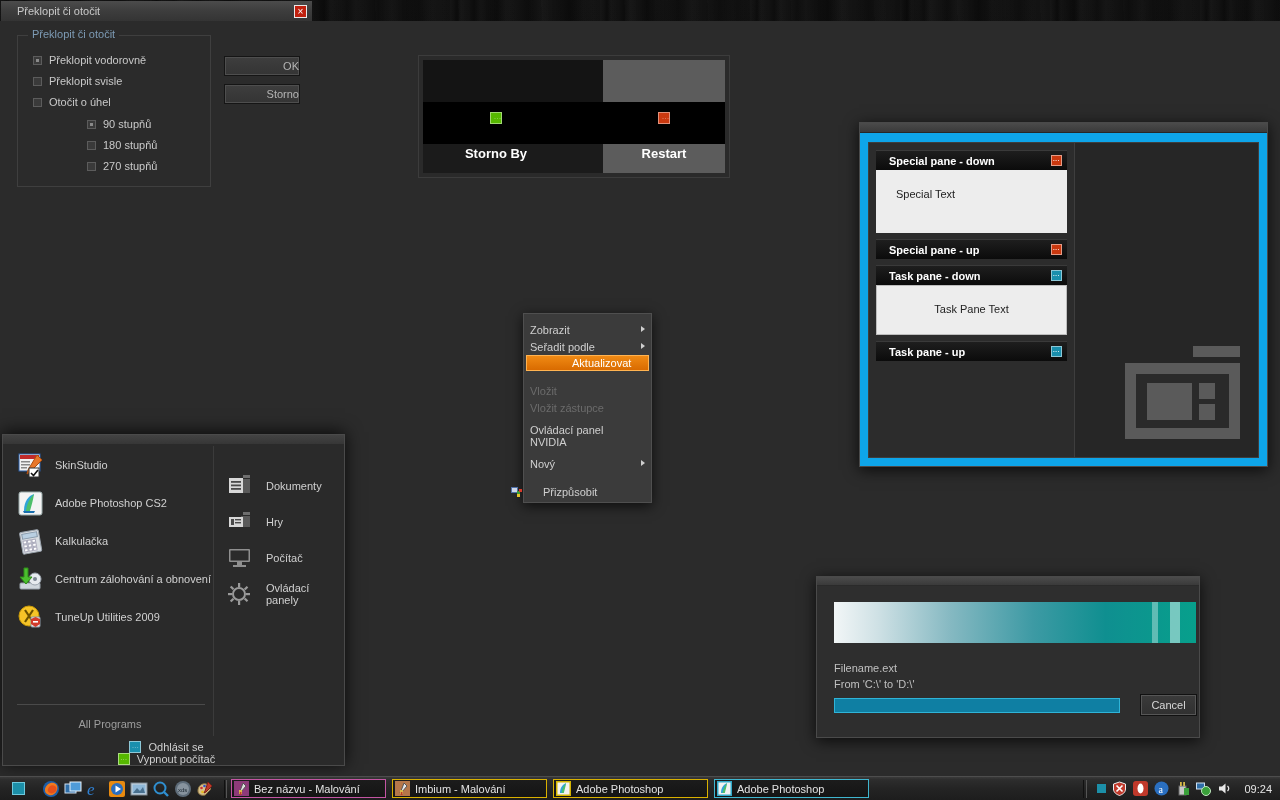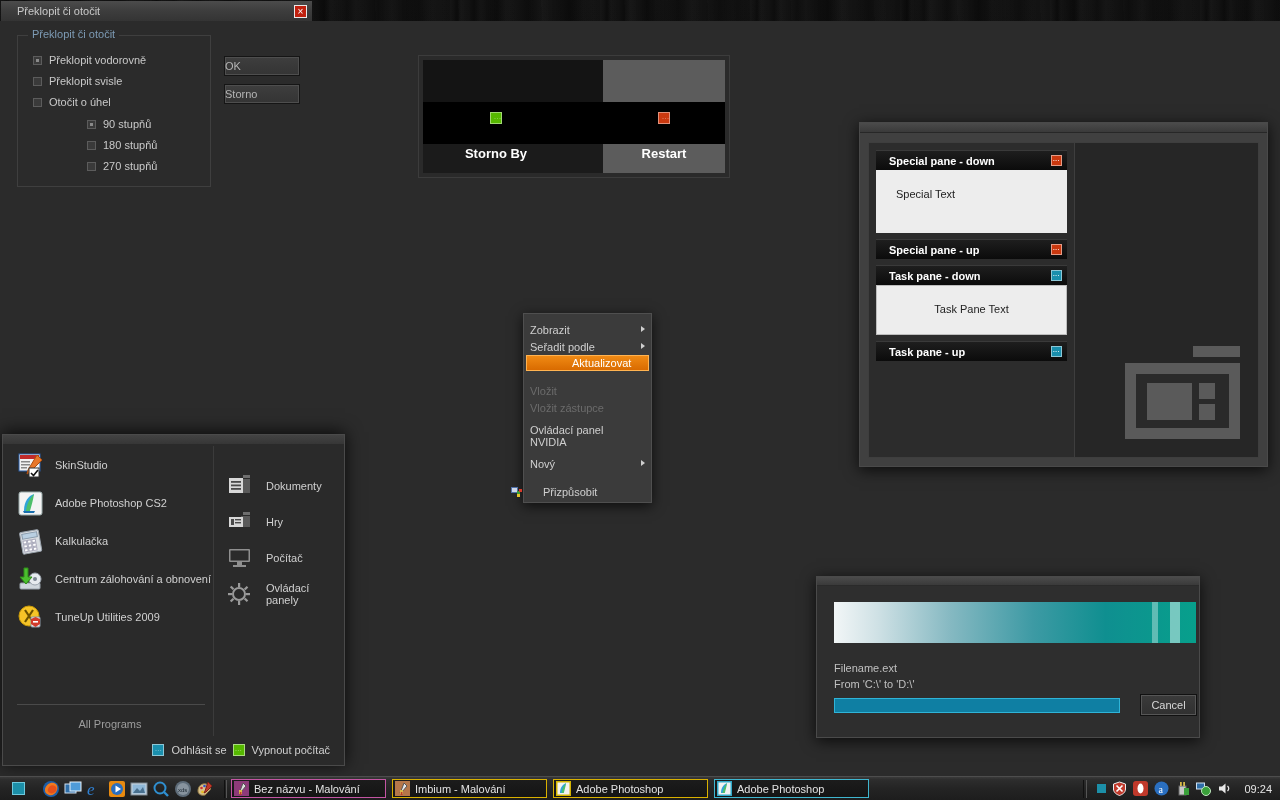--- a/index.html
+++ b/index.html
@@ -81,21 +81,21 @@
   .chk {
     width:9px; height:9px; background:#3a3a3a; border:1px solid #5c5c5c; flex:0 0 auto;
     position:relative;
   }
   .chk.sel::after { content:''; position:absolute; inset:2px; background:#8a8a8a; }
   #btn-ok, #btn-storno {
     position:absolute; width:76px; height:20px;
     background:linear-gradient(180deg,#3e3e3e 0%,#343434 100%);
     border:1px solid #151515;
     box-shadow: inset 0 0 0 1px #4e4e4e;
-    color:#b4b4b4; font-size:11px; text-align:left; line-height:18px; cursor:pointer;
+    color:#b4b4b4; font-size:11px; text-align:right; line-height:18px; cursor:pointer;
   }
   #btn-ok { left:224px; top:35px; }
   #btn-storno { left:224px; top:63px; }
 
   
   #power-panel {
     position:absolute; left:418px; top:55px; width:312px; height:123px;
     background:#2a2a2a; border:1px solid #3c3c3c; padding:4px;
   }
   #power-inner { position:relative; width:100%; height:100%; background:#141414; overflow:hidden; }
@@ -108,21 +108,21 @@
   .pwr-dot i { position:absolute; inset:3px; display:block; font-style:normal; font-size:6px; line-height:5px; color:rgba(255,255,255,0.85); text-align:center; letter-spacing:0.5px; }
   .pwr-label { position:absolute; top:86px; width:100%; text-align:center; font-size:13px; font-weight:bold; color:#fff; }
   #pwr-standby { left:30px; }
   #pwr-standby .pwr-dot { background:#56b800; }
   #pwr-turnoff { left:116px; }
   #pwr-turnoff .pwr-dot { background:#1a8fad; }
   #pwr-restart { left:198px; }
   #pwr-restart .pwr-dot { background:#c9380f; }
 
   
-  #explorer { left:859px; top:122px; width:409px; height:345px; background:#404040; border:1px solid #4a4a4a; }
+  #explorer { left:859px; top:122px; width:409px; height:345px; background:#0ea5e9; border:1px solid #4a4a4a; }
   #explorer-titlebar { height:10px; background:linear-gradient(180deg,#4b4b4b,#3a3a3a); border-bottom:1px solid #272727; }
   #explorer-body { position:absolute; left:0; top:11px; right:0; bottom:0; padding:8px; }
   #explorer-cols { display:flex; height:100%; border:1px solid #3e3e3e; background:#2c2c2c; }
   #explorer-left { width:205px; padding:7px; }
   #explorer-right { flex:1; background:#262626; position:relative; border-left:1px solid #3e3e3e; }
 
   .pane { margin-bottom:6px; }
   .pane-head {
     height:20px; background:linear-gradient(180deg,#1e1e1e 0%,#0b0b0b 100%);
     display:flex; align-items:center; padding:0 4px 0 13px;
@@ -173,21 +173,21 @@
   #sm-cols { position:absolute; left:4px; top:11px; width:335px; height:290px; display:flex; }
   #sm-left { width:207px; border-right:1px solid #3b3b3b; position:relative; }
   #sm-right { flex:1; padding-top:22px; }
   .sm-item { display:flex; align-items:center; gap:11px; height:38px; padding-left:10px; cursor:pointer; }
   .sm-item .label { font-size:11px; color:#d0d0d0; }
   .sm-ico { width:27px; height:27px; flex:0 0 auto; position:relative; }
   #sm-divider { position:absolute; left:10px; right:8px; bottom:31px; height:1px; background:#4a4a4a; }
   #sm-allprograms { position:absolute; left:0; right:0; bottom:6px; text-align:center; font-size:11px; color:#9d9d9d; cursor:pointer; }
   .sm-ritem { display:flex; align-items:center; gap:14px; height:36px; padding-left:14px; cursor:pointer; }
   .sm-ritem .label { font-size:11px; color:#d0d0d0; }
-  #sm-bottom { position:absolute; left:0; right:0; bottom:0; height:30px; display:flex; align-items:center; justify-content:flex-end; gap:6px; padding-right:14px; }
+  #sm-bottom { position:absolute; left:0; right:0; bottom:0; height:30px; display:flex; align-items:center; justify-content:flex-end; gap:0; padding-right:14px;flex-direction:column; }
   .sm-bbtn { display:flex; align-items:center; gap:7px; font-size:11px; color:#d0d0d0; cursor:pointer; }
   .sm-bdot { width:12px; height:12px; border:1px solid rgba(255,255,255,0.5); position:relative; }
   .sm-bdot i { position:absolute; inset:0; font-style:normal; font-size:6px; line-height:11px; text-align:center; color:rgba(255,255,255,0.9); letter-spacing:0.4px; }
 
   
   #copydlg { left:816px; top:576px; width:384px; height:162px; background:#2e2e2e; border:1px solid #4a4a4a; }
   #copy-titlebar { height:9px; background:linear-gradient(180deg,#4b4b4b,#3a3a3a); border-bottom:1px solid #2a2a2a; }
   #copy-anim {
     position:absolute; left:17px; top:25px; width:362px; height:41px;
     background: linear-gradient(90deg, #f2f6f7 0%, #cfe1e5 12%, #86b9c2 32%, #3d9aa4 55%, #0f8f90 75%, #07a08c 100%);

